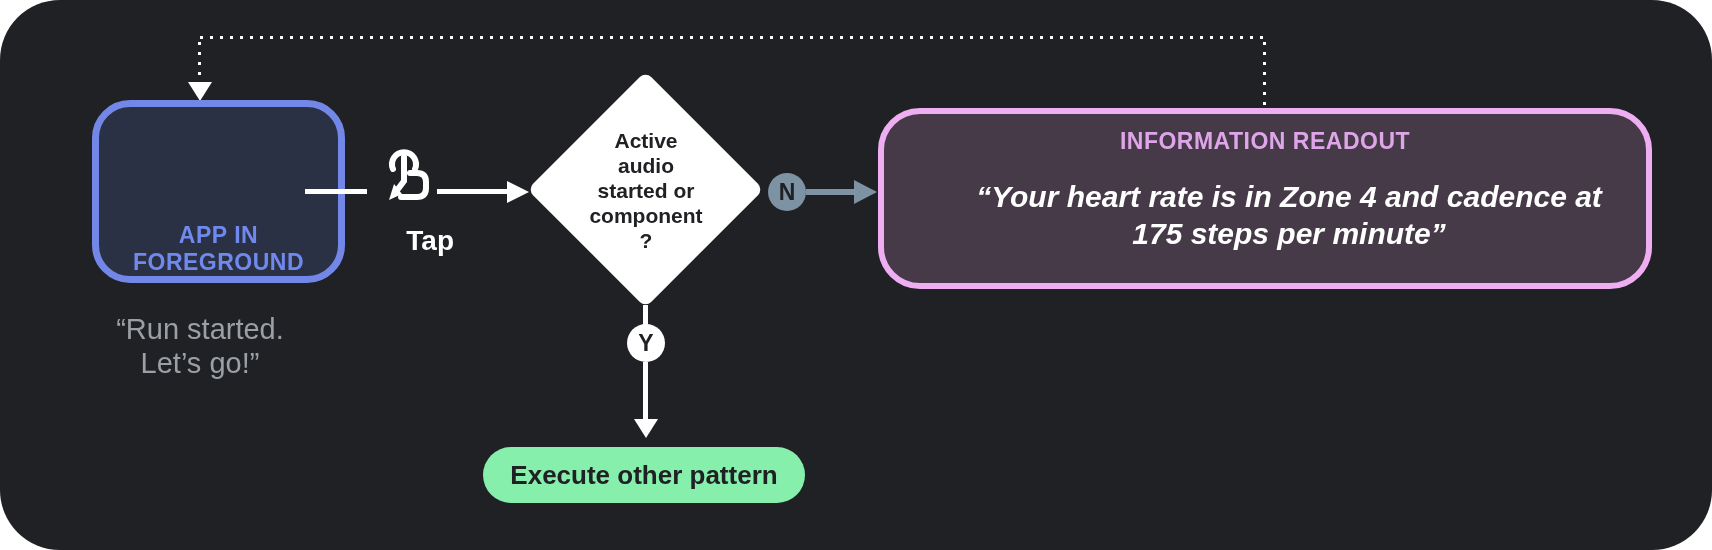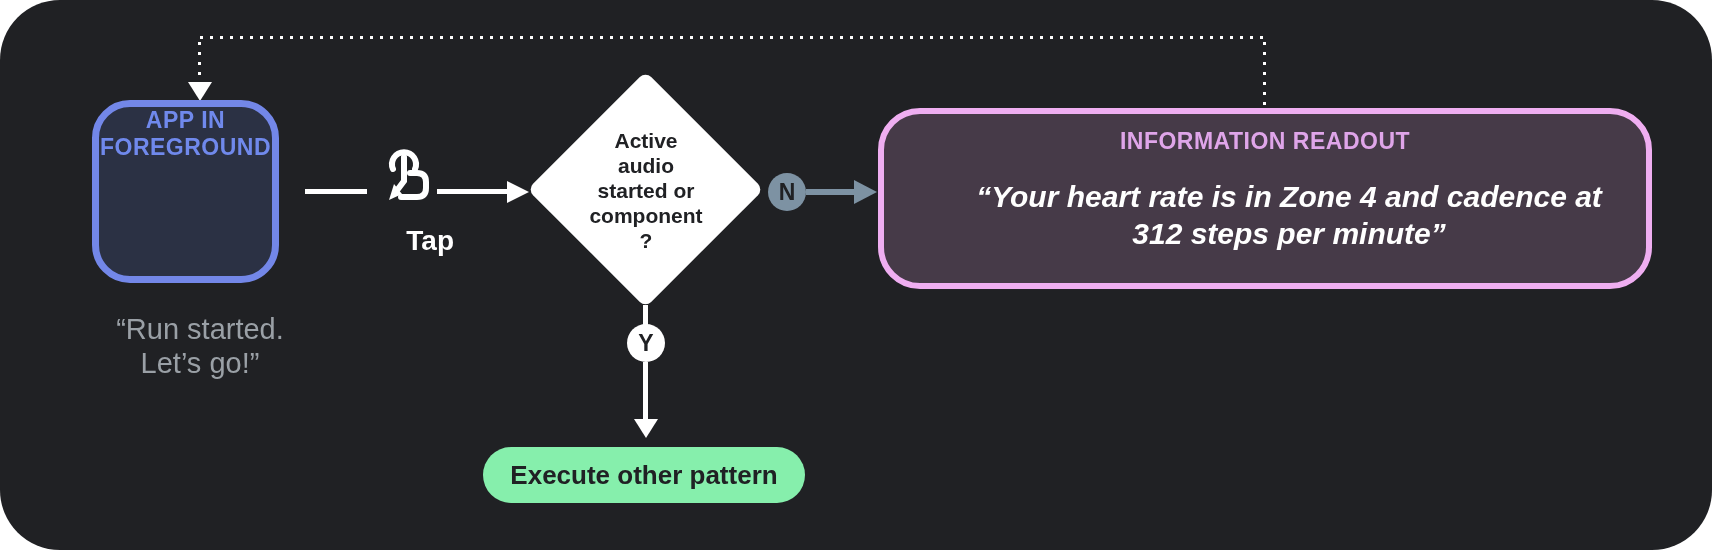--- a/index.html
+++ b/index.html
@@ -9,21 +9,21 @@
   
   .dot-h{position:absolute;height:3px;background-image:repeating-linear-gradient(to right,#fff 0 3px,transparent 3px 10px);}
   .dot-v{position:absolute;width:3px;background-image:repeating-linear-gradient(to bottom,#fff 0 3px,transparent 3px 10px);}
   .dot-top{left:200px;top:36px;width:1066px;}
   .dot-left{left:198px;top:42px;height:38px;}
   .dot-right{left:1263px;top:42px;height:64px;}
   .arrowhead-down{position:absolute;width:0;height:0;border-left:12px solid transparent;border-right:12px solid transparent;border-top:19px solid #fff;}
   .ah-loop{left:188px;top:82px;}
 
   
-  .app-box{position:absolute;left:92px;top:100px;width:187px;height:183px;background:#2B3144;border:7px solid #7387E8;border-radius:38px;box-sizing:border-box;display:flex;flex-direction:column;align-items:center;justify-content:flex-start;}
+  .app-box{position:absolute;left:92px;top:100px;width:253px;height:183px;background:#2B3144;border:7px solid #7387E8;border-radius:38px;box-sizing:border-box;display:flex;flex-direction:column;align-items:center;justify-content:flex-end;}
   .app-label{color:#7089EC;font-weight:bold;font-size:23px;line-height:27px;text-align:center;letter-spacing:0.5px;}
   .caption{position:absolute;left:60px;top:312px;width:280px;text-align:center;color:#9AA0A6;font-size:29px;line-height:34px;}
 
   
   .hline{position:absolute;height:5px;background:#fff;}
   .vline{position:absolute;width:5px;background:#fff;}
   .seg1{left:305px;top:189px;width:62px;}
   .seg2{left:437px;top:189px;width:71px;}
   .ah-right-white{position:absolute;left:507px;top:181px;width:0;height:0;border-top:11px solid transparent;border-bottom:11px solid transparent;border-left:22px solid #fff;}
   .gray-line{position:absolute;left:806px;top:189px;width:49px;height:6px;background:#7D92A3;}
@@ -96,21 +96,21 @@
     </div>
 
     <div class="badge badge-n">N</div>
     <div class="gray-line"></div>
     <div class="ah-right-gray"></div>
 
     <div class="readout">
       <div class="readout-title">INFORMATION READOUT</div>
       <div class="readout-quote">
         <span style="display:block">“Your heart rate is in Zone 4 and cadence at</span>
-        <span style="display:block">312 steps per minute”</span>
+        <span style="display:block">175 steps per minute”</span>
       </div>
     </div>
 
     <div class="vline y-conn"></div>
     <div class="badge badge-y">Y</div>
     <div class="vline y-line"></div>
     <div class="arrowhead-down ah-down-white"></div>
     <div class="pill">Execute other pattern</div>
 
   </div>

